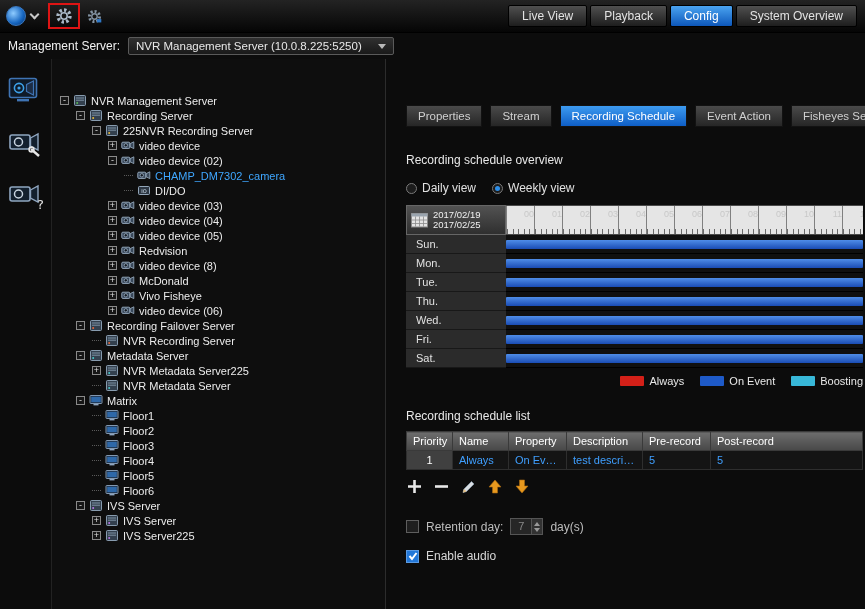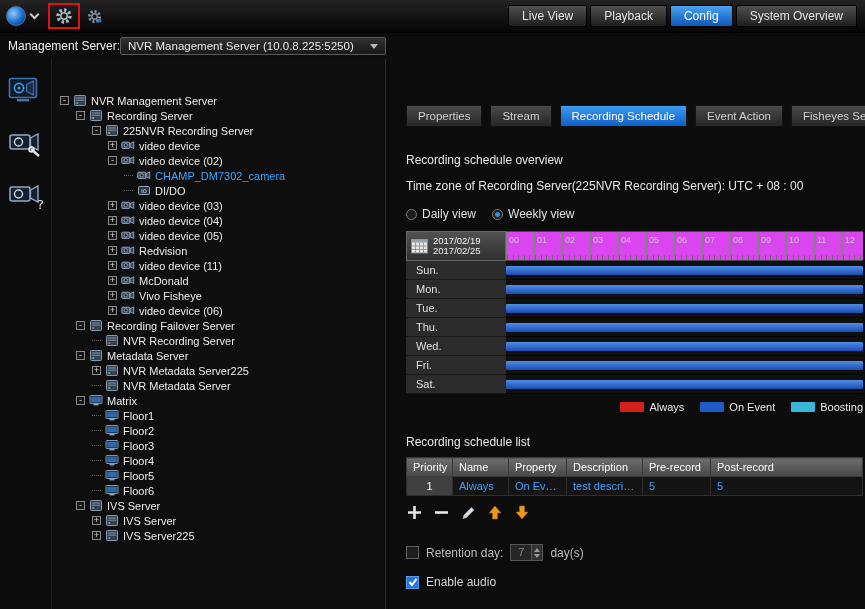--- a/index.html
+++ b/index.html
@@ -11,21 +11,21 @@
   .tb-left { display:flex; align-items:center; }
   .logo { width:20px; height:20px; border-radius:50%; background:radial-gradient(circle at 35% 35%, #8ecbff, #1565c0 60%, #082e60); border:1px solid #3a78c0; }
   .chev { width:7px; height:7px; border-right:2px solid #c8c8c8; border-bottom:2px solid #c8c8c8; transform:rotate(45deg); margin:0 10px 3px 5px; }
   .red-box { border:2px solid #dd1414; padding:1px 4px; display:inline-flex; align-items:center; }
   .gear { display:inline-flex; align-items:center; justify-content:center; }
   .main-nav { margin-left:auto; display:flex; gap:3px; padding-right:2px; }
   .nav-btn { padding:3px 13px; font-size:12px; color:#e2e2e2; background:linear-gradient(#505050,#1e1e1e); border:1px solid #000; border-radius:2px; cursor:pointer; white-space:nowrap; }
   .nav-btn.active { background:linear-gradient(#4aa3f0,#0d57ba); color:#fff; }
 
   
-  .server-row { height:26px; display:flex; align-items:center; padding:0 8px; font-size:12px; color:#f2f2f2; background:#0c0c0c; }
+  .server-row { height:26px; display:flex; align-items:center; padding:0 8px; gap:8px; font-size:12px; color:#f2f2f2; background:#0c0c0c; }
   .dropdown { display:flex; align-items:center; gap:16px; background:linear-gradient(#303030,#191919); border:1px solid #5a5a5a; border-radius:2px; padding:2px 7px; font-size:11.5px; color:#e8e8e8; cursor:pointer; }
   .caret { width:0; height:0; border-left:4px solid transparent; border-right:4px solid transparent; border-top:5px solid #b8b8b8; }
 
   
   .main { display:flex; height:553px; }
   .iconstrip { width:52px; background:#0c0c0c; border-right:1px solid #222; padding-top:16px; display:flex; flex-direction:column; align-items:center; gap:18px; flex:none; }
   .side-icon { width:38px; height:34px; display:flex; align-items:center; justify-content:center; cursor:pointer; }
 
   .tree-panel { width:334px; flex:none; border-right:1px solid #2c2c2c; padding:34px 0 0 6px; overflow:hidden; background:#0e0e0e; }
   .tree-row { height:15px; display:flex; align-items:center; font-size:11px; color:#ececec; white-space:nowrap; cursor:pointer; }
@@ -44,21 +44,21 @@
   .tz { margin-top:12px; font-size:12px; color:#e8e8e8; }
   .radio-row { margin-top:14px; display:flex; gap:16px; align-items:center; font-size:12px; color:#e0e0e0; }
   .radio-item { display:flex; align-items:center; cursor:pointer; }
   .radio { width:11px; height:11px; border-radius:50%; border:1px solid #7a7a7a; background:#1c1c1c; margin-right:5px; position:relative; flex:none; }
   .radio.sel::after { content:''; position:absolute; inset:2px; border-radius:50%; background:#2e8fe8; }
 
   .grid-wrap { margin-top:10px; width:457px; }
   .grid-header { display:flex; height:30px; }
   .date-cell { width:100px; flex:none; background:linear-gradient(#525252,#2f2f2f); border:1px solid #666; display:flex; align-items:center; gap:5px; padding:0 4px; }
   .dates { font-size:9.5px; line-height:10px; color:#f0f0f0; }
-  .ruler { flex:1; overflow:hidden; display:flex; background:#d946ef; border-top:1px solid #4a4a4a; border-bottom:1px solid #4a4a4a; }
+  .ruler { flex:1; overflow:hidden; display:flex; background:#e5e5e5; border-top:1px solid #4a4a4a; border-bottom:1px solid #4a4a4a;text-align:right; }
   .hour { width:28px; flex:none; border-left:1px solid #808080; font-size:9px; color:#c8c8c8; padding:3px 0 0 2px;
           background-image:repeating-linear-gradient(90deg,#6a6a6a 0 1px,transparent 1px 5.6px);
           background-size:100% 5px; background-repeat:no-repeat; background-position:left bottom; }
   .day-row { display:flex; height:19px; }
   .day-label { width:100px; flex:none; background:#2b2b2b; border-bottom:1px solid #181818; font-size:11px; color:#e2e2e2; padding-left:10px; display:flex; align-items:center; }
   .bar-area { flex:1; background:#101010; border-bottom:1px solid #000; position:relative; overflow:hidden; }
   .bar { position:absolute; top:5px; height:9px; background:linear-gradient(#4f8de8,#1a4cb4); border-radius:1px; }
 
   .legend { display:flex; justify-content:flex-end; gap:16px; margin-top:7px; width:457px; font-size:11px; color:#e8e8e8; align-items:center; }
   .legend-item { display:flex; align-items:center; }
@@ -284,21 +284,21 @@
           </div>
           <div class="tree-row" style="padding-left: 50px;">
             <span class="toggle">+</span>
             <span class="tree-icon">
               <svg width="14" height="13" viewBox="0 0 14 13">
                 <rect x="0.8" y="3.2" width="8" height="6.2" rx="1" fill="#39485a" stroke="#9fb4c8" stroke-width="0.9"></rect>
                 <circle cx="4.8" cy="6.3" r="1.7" fill="#141a22" stroke="#9fb4c8" stroke-width="0.8"></circle>
                 <path d="M9.2 4.6l3.6-1.8v6.8L9.2 7.8z" fill="#39485a" stroke="#9fb4c8" stroke-width="0.8"></path>
               </svg>
             </span>
-            <span class="tree-label">video device (11)</span>
+            <span class="tree-label">video device (8)</span>
           </div>
           <div class="tree-row" style="padding-left: 50px;">
             <span class="toggle">+</span>
             <span class="tree-icon">
               <svg width="14" height="13" viewBox="0 0 14 13">
                 <rect x="0.8" y="3.2" width="8" height="6.2" rx="1" fill="#39485a" stroke="#9fb4c8" stroke-width="0.9"></rect>
                 <circle cx="4.8" cy="6.3" r="1.7" fill="#141a22" stroke="#9fb4c8" stroke-width="0.8"></circle>
                 <path d="M9.2 4.6l3.6-1.8v6.8L9.2 7.8z" fill="#39485a" stroke="#9fb4c8" stroke-width="0.8"></path>
               </svg>
             </span>
@@ -505,21 +505,20 @@
     <div class="content">
       <div class="tabs">
           <div class="tab">Properties</div>
           <div class="tab">Stream</div>
           <div class="tab active">Recording Schedule</div>
           <div class="tab">Event Action</div>
           <div class="tab">Fisheyes Settings</div>
         </div>
 
       <div class="sched-title">Recording schedule overview</div>
-      <div class="tz">Time zone of Recording Server(225NVR Recording Server): UTC + 08 : 00</div>
 
       <div class="radio-row">
           <div class="radio-item">
             <span class="radio"></span>
             <span>Daily view</span>
           </div>
           <div class="radio-item">
             <span class="radio sel"></span>
             <span>Weekly view</span>
           </div>

